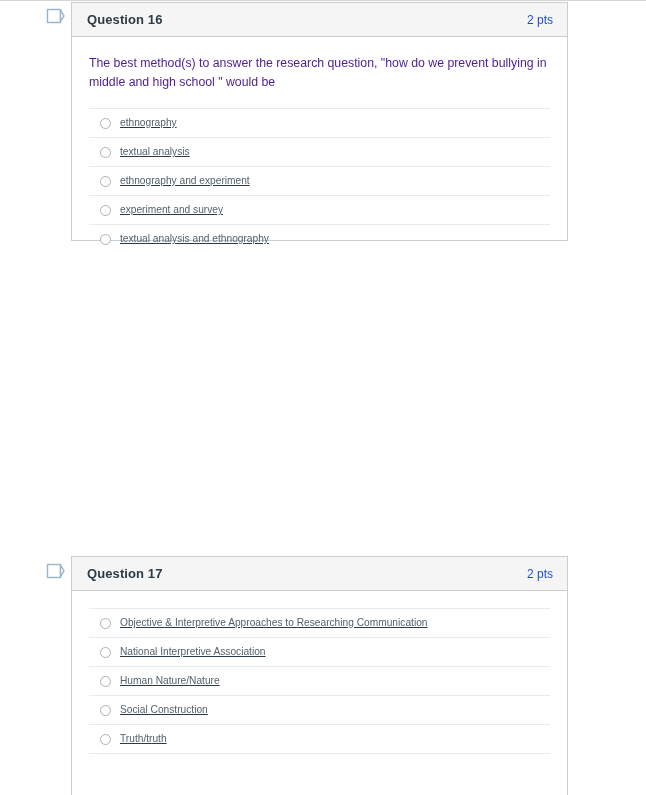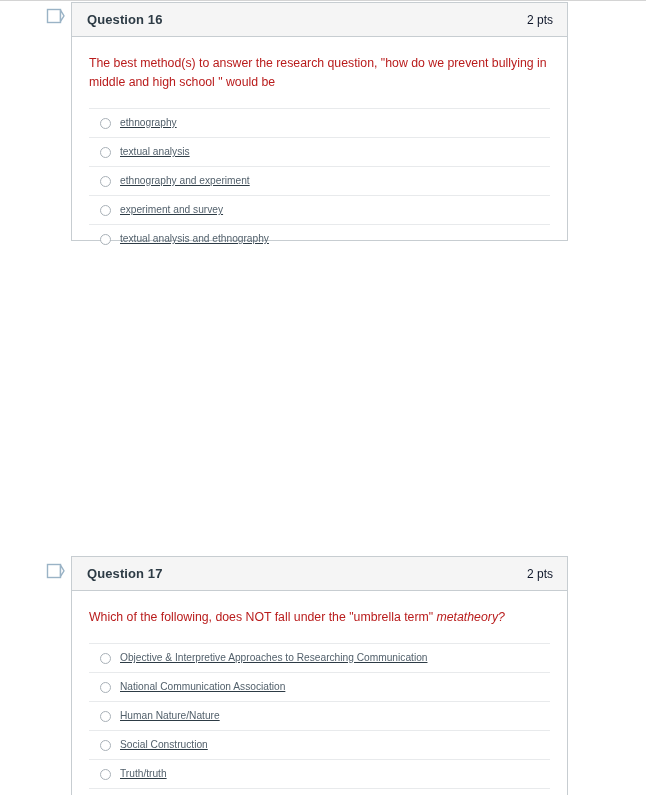--- a/index.html
+++ b/index.html
@@ -61,29 +61,29 @@
     box-sizing: border-box;
   }
   .q-title {
     font-size: 13px;
     font-weight: bold;
     color: #2d3b45;
     letter-spacing: 0.1px;
   }
   .q-points {
     font-size: 12px;
-    color: #0f172a;
+    color: #1d4ed8;
   }
   .q-body {
     padding: 17px 17px 0 17px;
   }
   .q-text {
     font-size: 12.3px;
     line-height: 19px;
-    color: #b91c1c;
+    color: #4c1d95;
     margin: 0 0 16px 0;
     max-width: 460px;
   }
   .q-text em { font-style: italic; }
 
   .answers {
     margin: 0;
     padding: 0;
     list-style: none;
   }
@@ -166,29 +166,28 @@
         <rect x="1.5" y="2.5" width="13" height="13" fill="#ffffff" stroke="#9ab3c6" stroke-width="1.4"></rect>
         <path d="M14.5 3.2 L18 8.8 L14.5 14.4 Z" fill="#ffffff" stroke="#9ab3c6" stroke-width="1.4" stroke-linejoin="round"></path>
       </svg>
     </span>
     <div class="q-card" style="top:270px;height:274px;">
       <div class="q-header">
         <span class="q-title">Question 17</span>
         <span class="q-points">2 pts</span>
       </div>
       <div class="q-body">
-        <p class="q-text">Which of the following, does NOT fall under the "umbrella term" <em>metatheory?</em></p>
         <ul class="answers">
           <li class="answer">
             <span class="radio"></span>
             <span class="answer-label">Objective &amp; Interpretive Approaches to Researching Communication</span>
           </li>
           <li class="answer">
             <span class="radio"></span>
-            <span class="answer-label">National Communication Association</span>
+            <span class="answer-label">National Interpretive Association</span>
           </li>
           <li class="answer">
             <span class="radio"></span>
             <span class="answer-label">Human Nature/Nature</span>
           </li>
           <li class="answer">
             <span class="radio"></span>
             <span class="answer-label">Social Construction</span>
           </li>
           <li class="answer">

